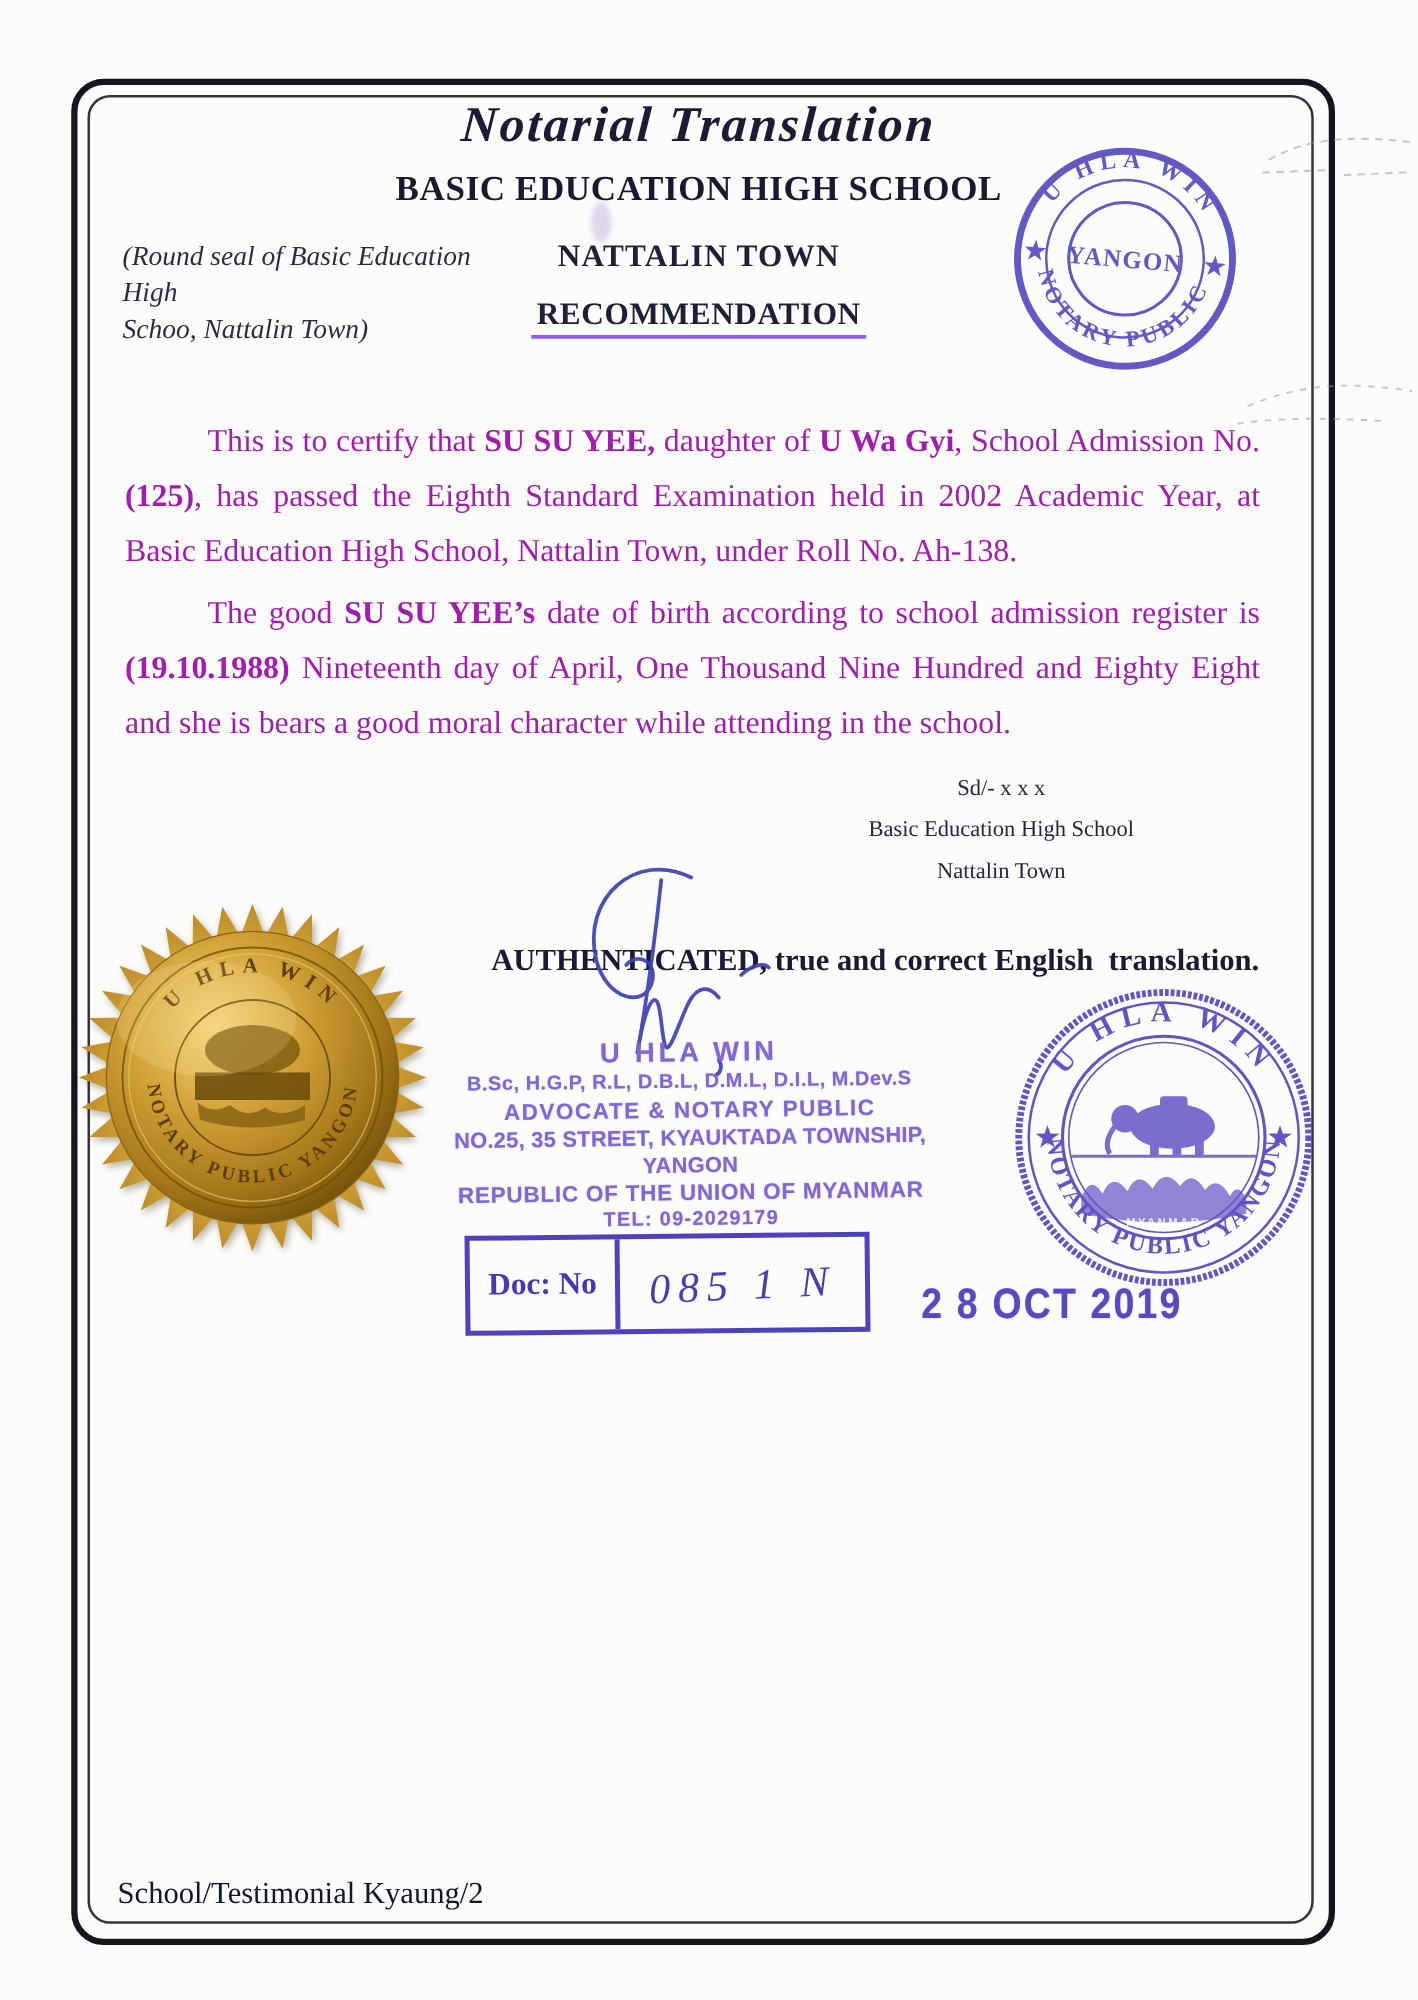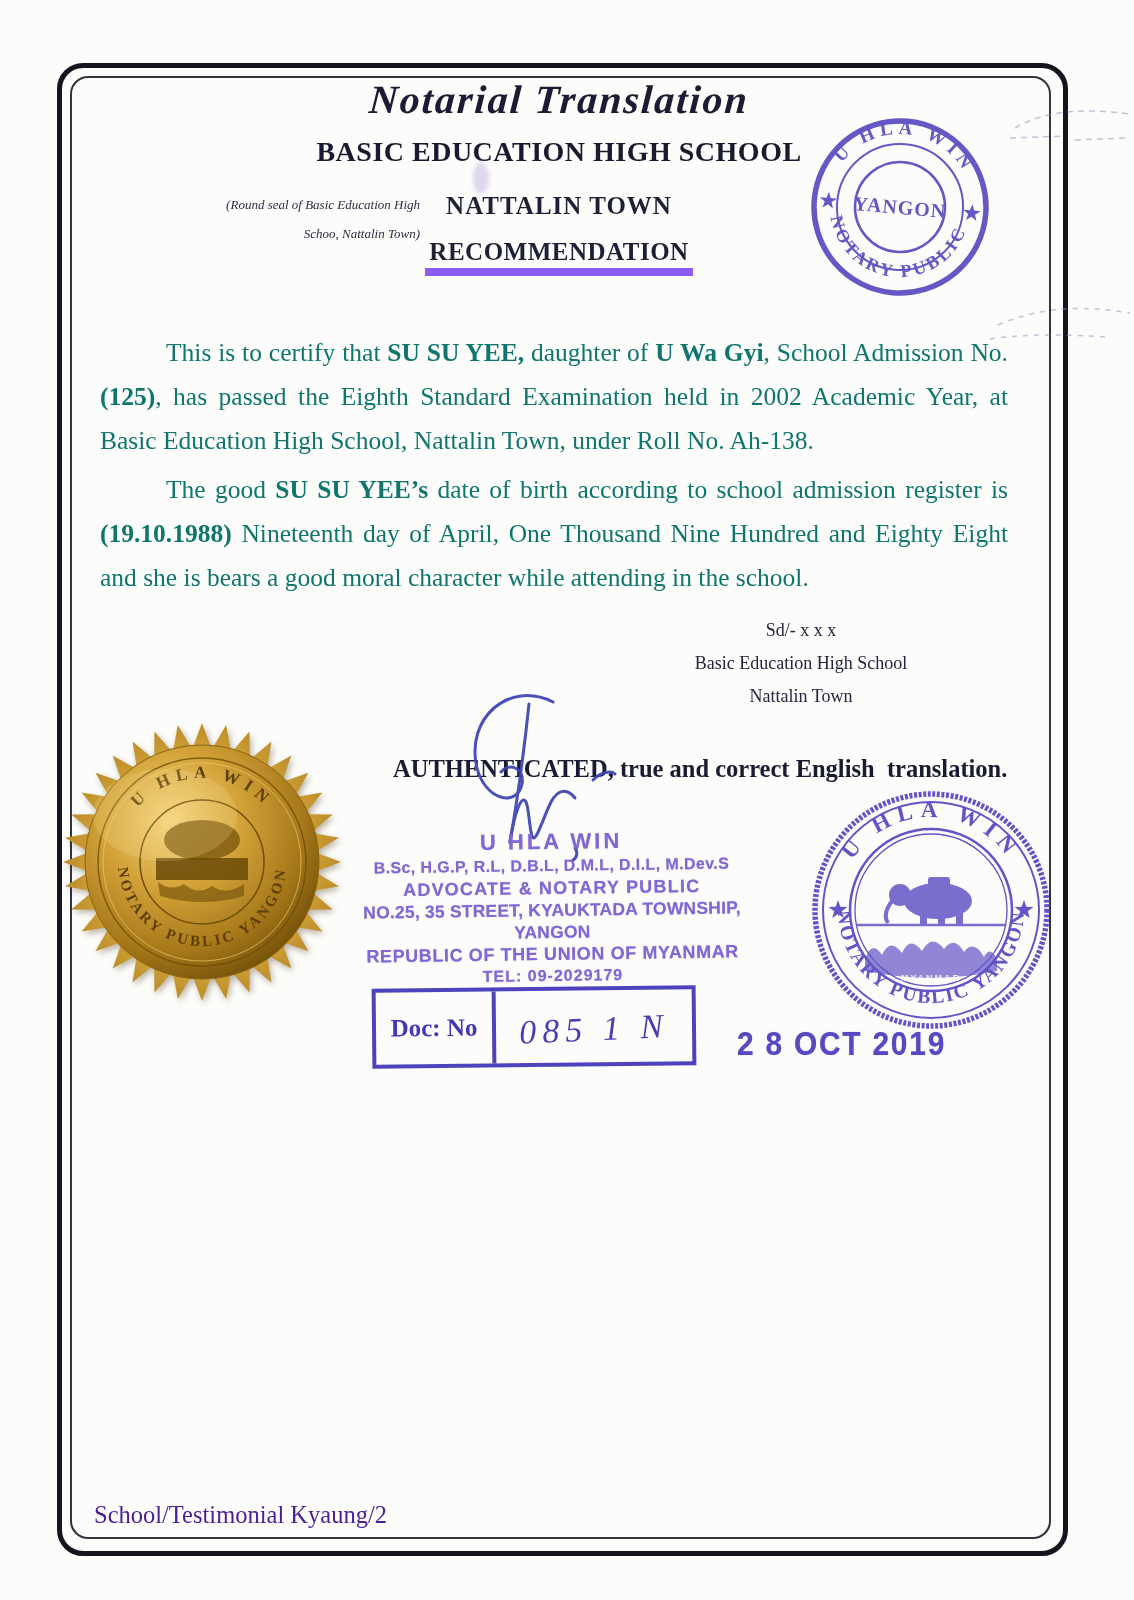--- a/index.html
+++ b/index.html
@@ -18,29 +18,29 @@
     left:70px;top:76px;width:977px;height:1459px;
     border:2px solid #34343f;border-radius:18px;
   }
   .centered{left:58px;width:1002px;text-align:center;}
   .script-title{
     top:76px;font-size:40px;font-style:italic;font-weight:bold;
     letter-spacing:2px;color:#1b1c33;transform:skewX(-4deg);
   }
   .school-name{top:136px;font-size:28px;font-weight:bold;letter-spacing:.5px;color:#191a30;}
   .seal-note{
-    left:98px;top:190px;width:322px;text-align:right;
-    font-style:italic;font-size:13px;line-height:29px;color:#2a2c44;
+    left:98px;top:190px;width:322px;text-align:left;
+    font-style:italic;font-size:22px;line-height:29px;color:#2a2c44;
   }
   .town-name{top:192px;font-size:25px;font-weight:bold;letter-spacing:1px;}
   .doc-heading{top:238px;font-size:25px;font-weight:bold;}
-  .doc-heading span{border-bottom:8px solid #8b5cf6;padding:0 4px 3px 4px;letter-spacing:.5px;}
+  .doc-heading span{border-bottom:3px solid #8b5cf6;padding:0 4px 3px 4px;letter-spacing:.5px;}
   .body-para{
     left:100px;width:908px;font-size:25.5px;line-height:44px;
-    text-align:justify;text-indent:66px;color:#0f766e;
+    text-align:justify;text-indent:66px;color:#a21caf;
   }
   .para1{top:331px;}
   .para2{top:468px;}
   .sig-block{left:625px;top:614px;width:352px;text-align:center;font-size:18px;line-height:33px;color:#23263e;}
   .auth-line{left:393px;top:755px;font-size:24.5px;font-weight:bold;white-space:pre;color:#191b32;}
   .notary-text{
     left:323px;top:828px;width:458px;text-align:center;
     font-family:"Liberation Sans", sans-serif;font-weight:bold;
     color:#8166d4;transform:rotate(-0.8deg);
     text-shadow:0 0 1px rgba(129,102,212,.55);
@@ -63,21 +63,21 @@
     flex:1;display:flex;align-items:center;justify-content:center;
     font-style:italic;font-size:34px;letter-spacing:6px;color:#473cb4;
     transform:rotate(-2deg);padding-top:6px;
   }
   .date-stamp{
     left:737px;top:1024px;font-family:"Liberation Sans", sans-serif;
     font-weight:bold;font-size:34px;letter-spacing:2px;color:#5649c1;
     transform:scaleX(.88);transform-origin:left center;white-space:pre;
     text-shadow:0 0 1px rgba(86,73,193,.6);
   }
-  .footer-note{left:94px;top:1501px;font-size:24.5px;color:#4c1d95;}
+  .footer-note{left:94px;top:1501px;font-size:24.5px;color:#0f172a;}
   .smudge{
     left:473px;top:162px;width:16px;height:32px;border-radius:50%;
     background:rgba(150,120,200,.28);filter:blur(2px);
   }
   .stamp-small{left:805px;top:112px;width:190px;height:190px;transform:rotate(5deg);opacity:.93;}
   .stamp-large{left:810px;top:789px;width:242px;height:242px;opacity:.95;}
   .gold-seal{left:60px;top:720px;width:284px;height:284px;filter:drop-shadow(2px 3px 3px rgba(60,40,0,.35));}
   .pen-signature{left:425px;top:688px;width:220px;height:190px;}
   .scratch{opacity:.55;}
 </style>

